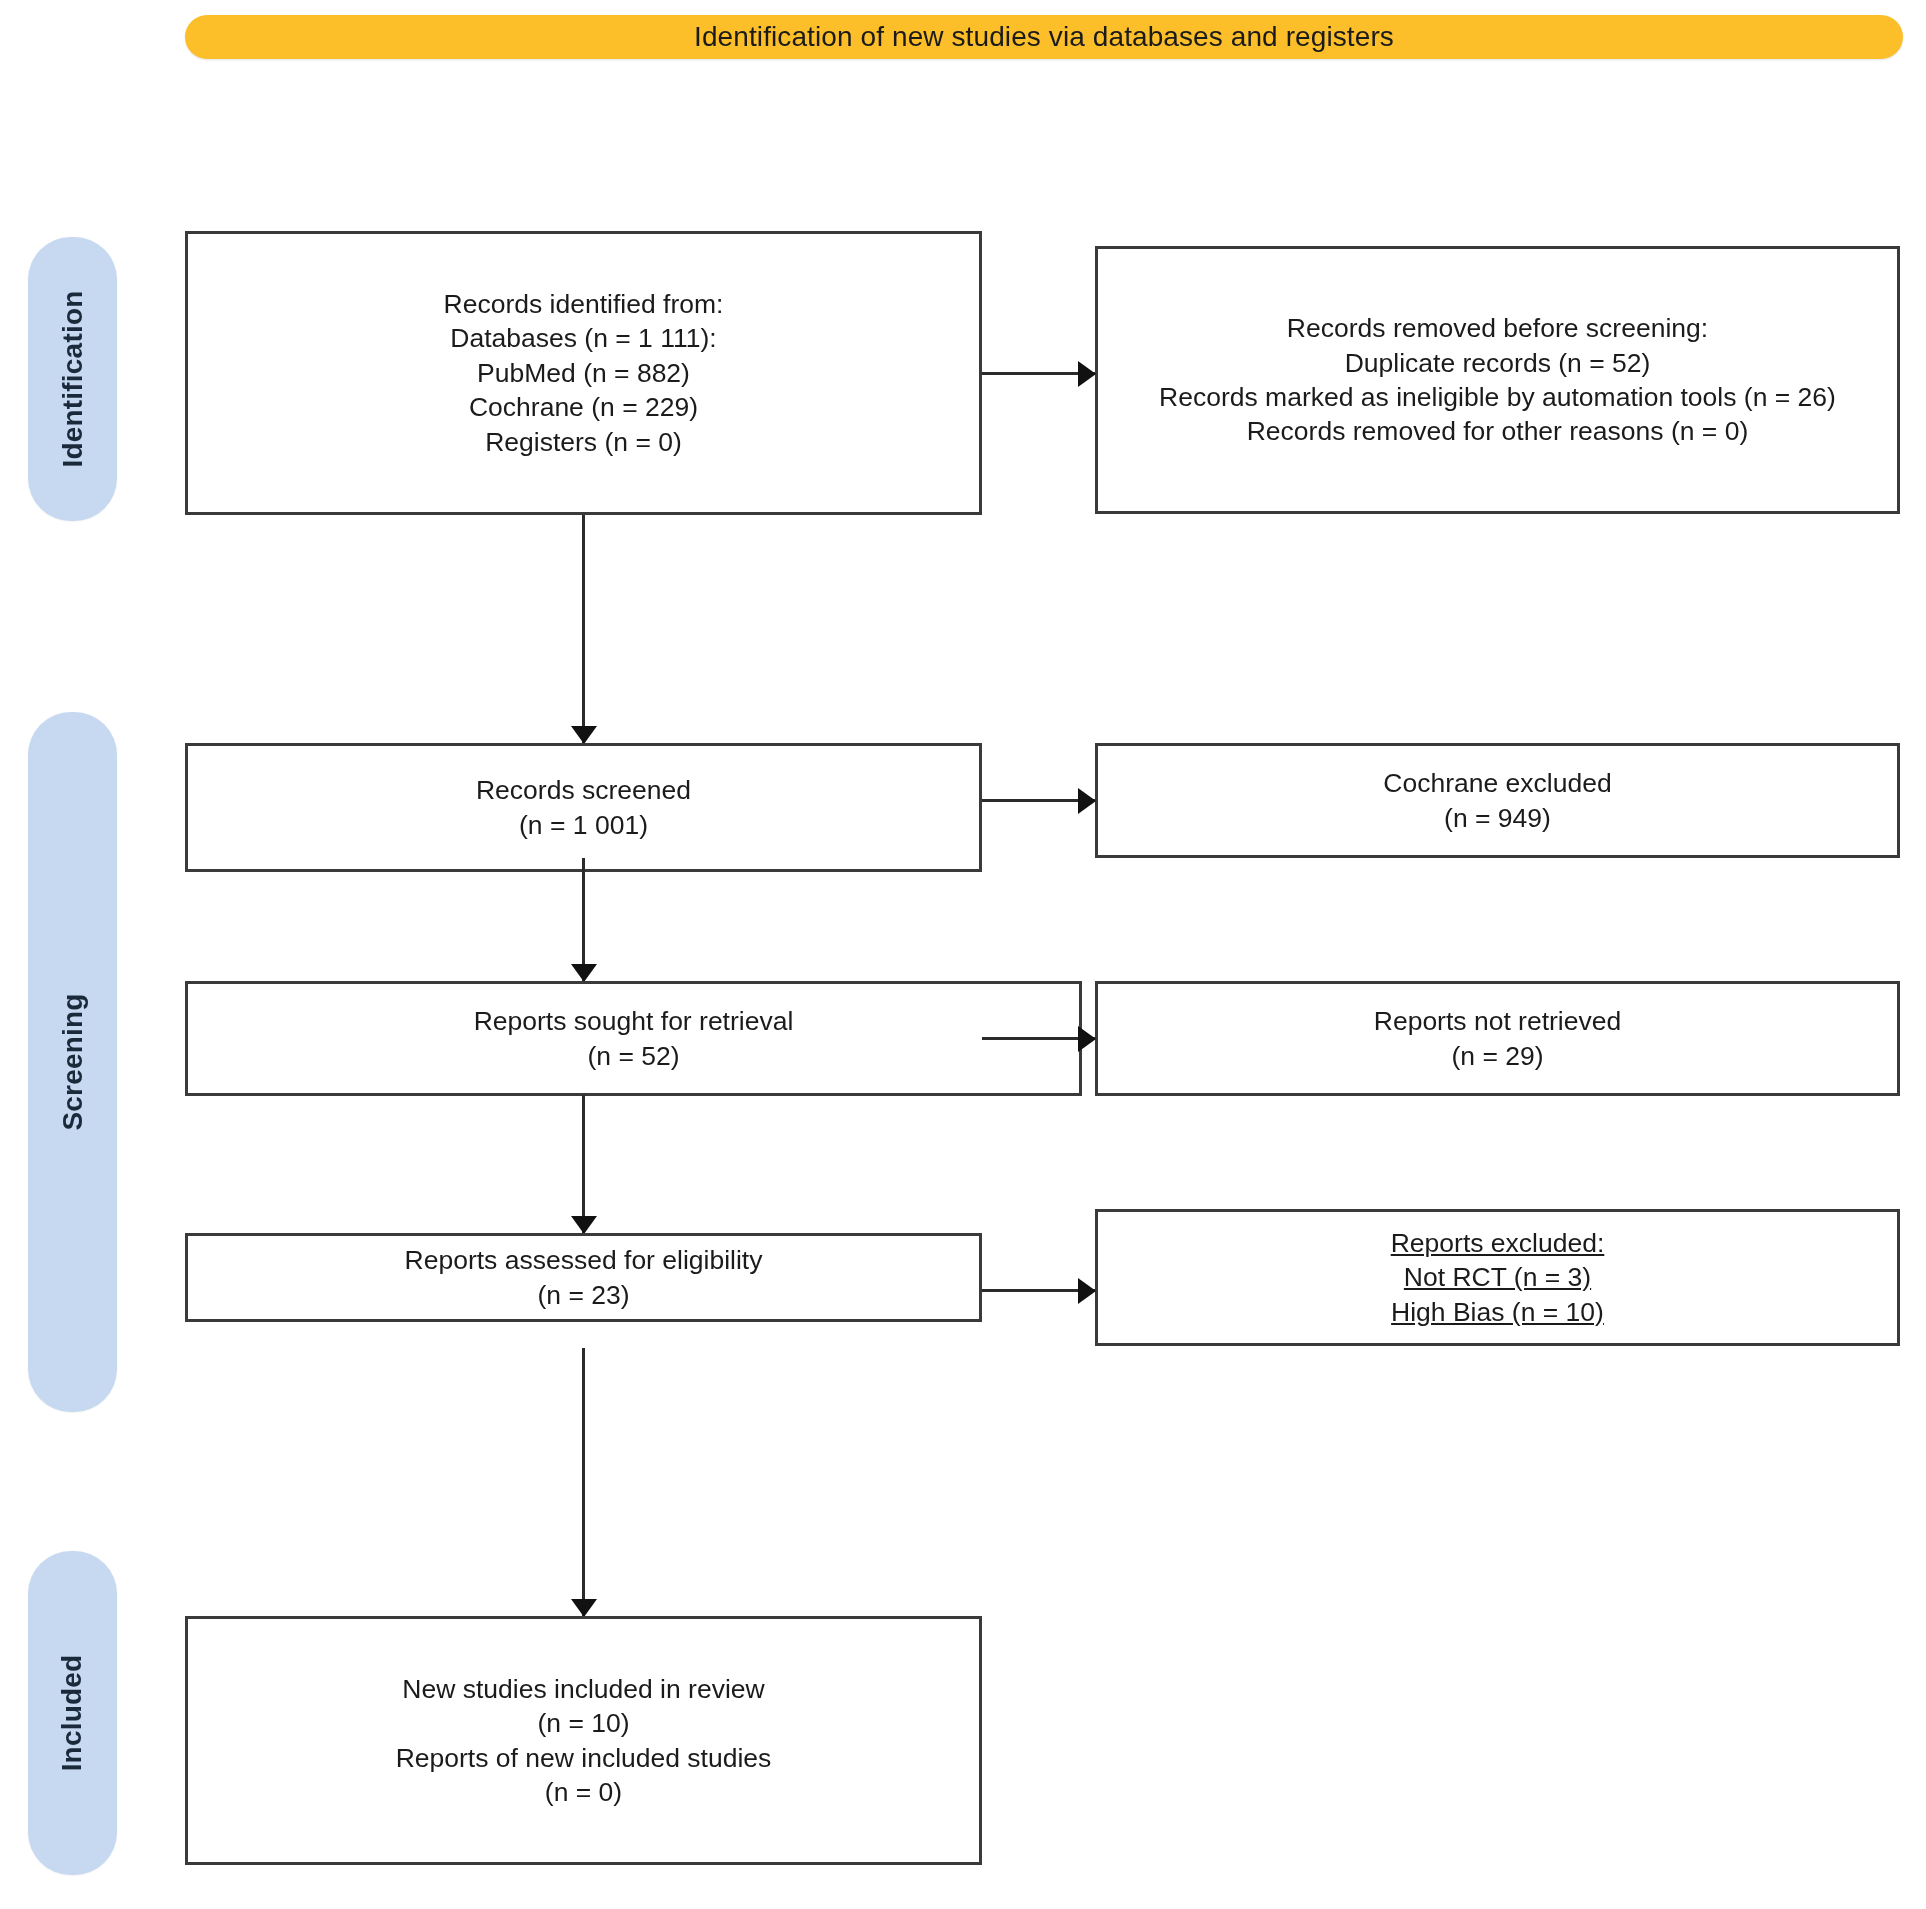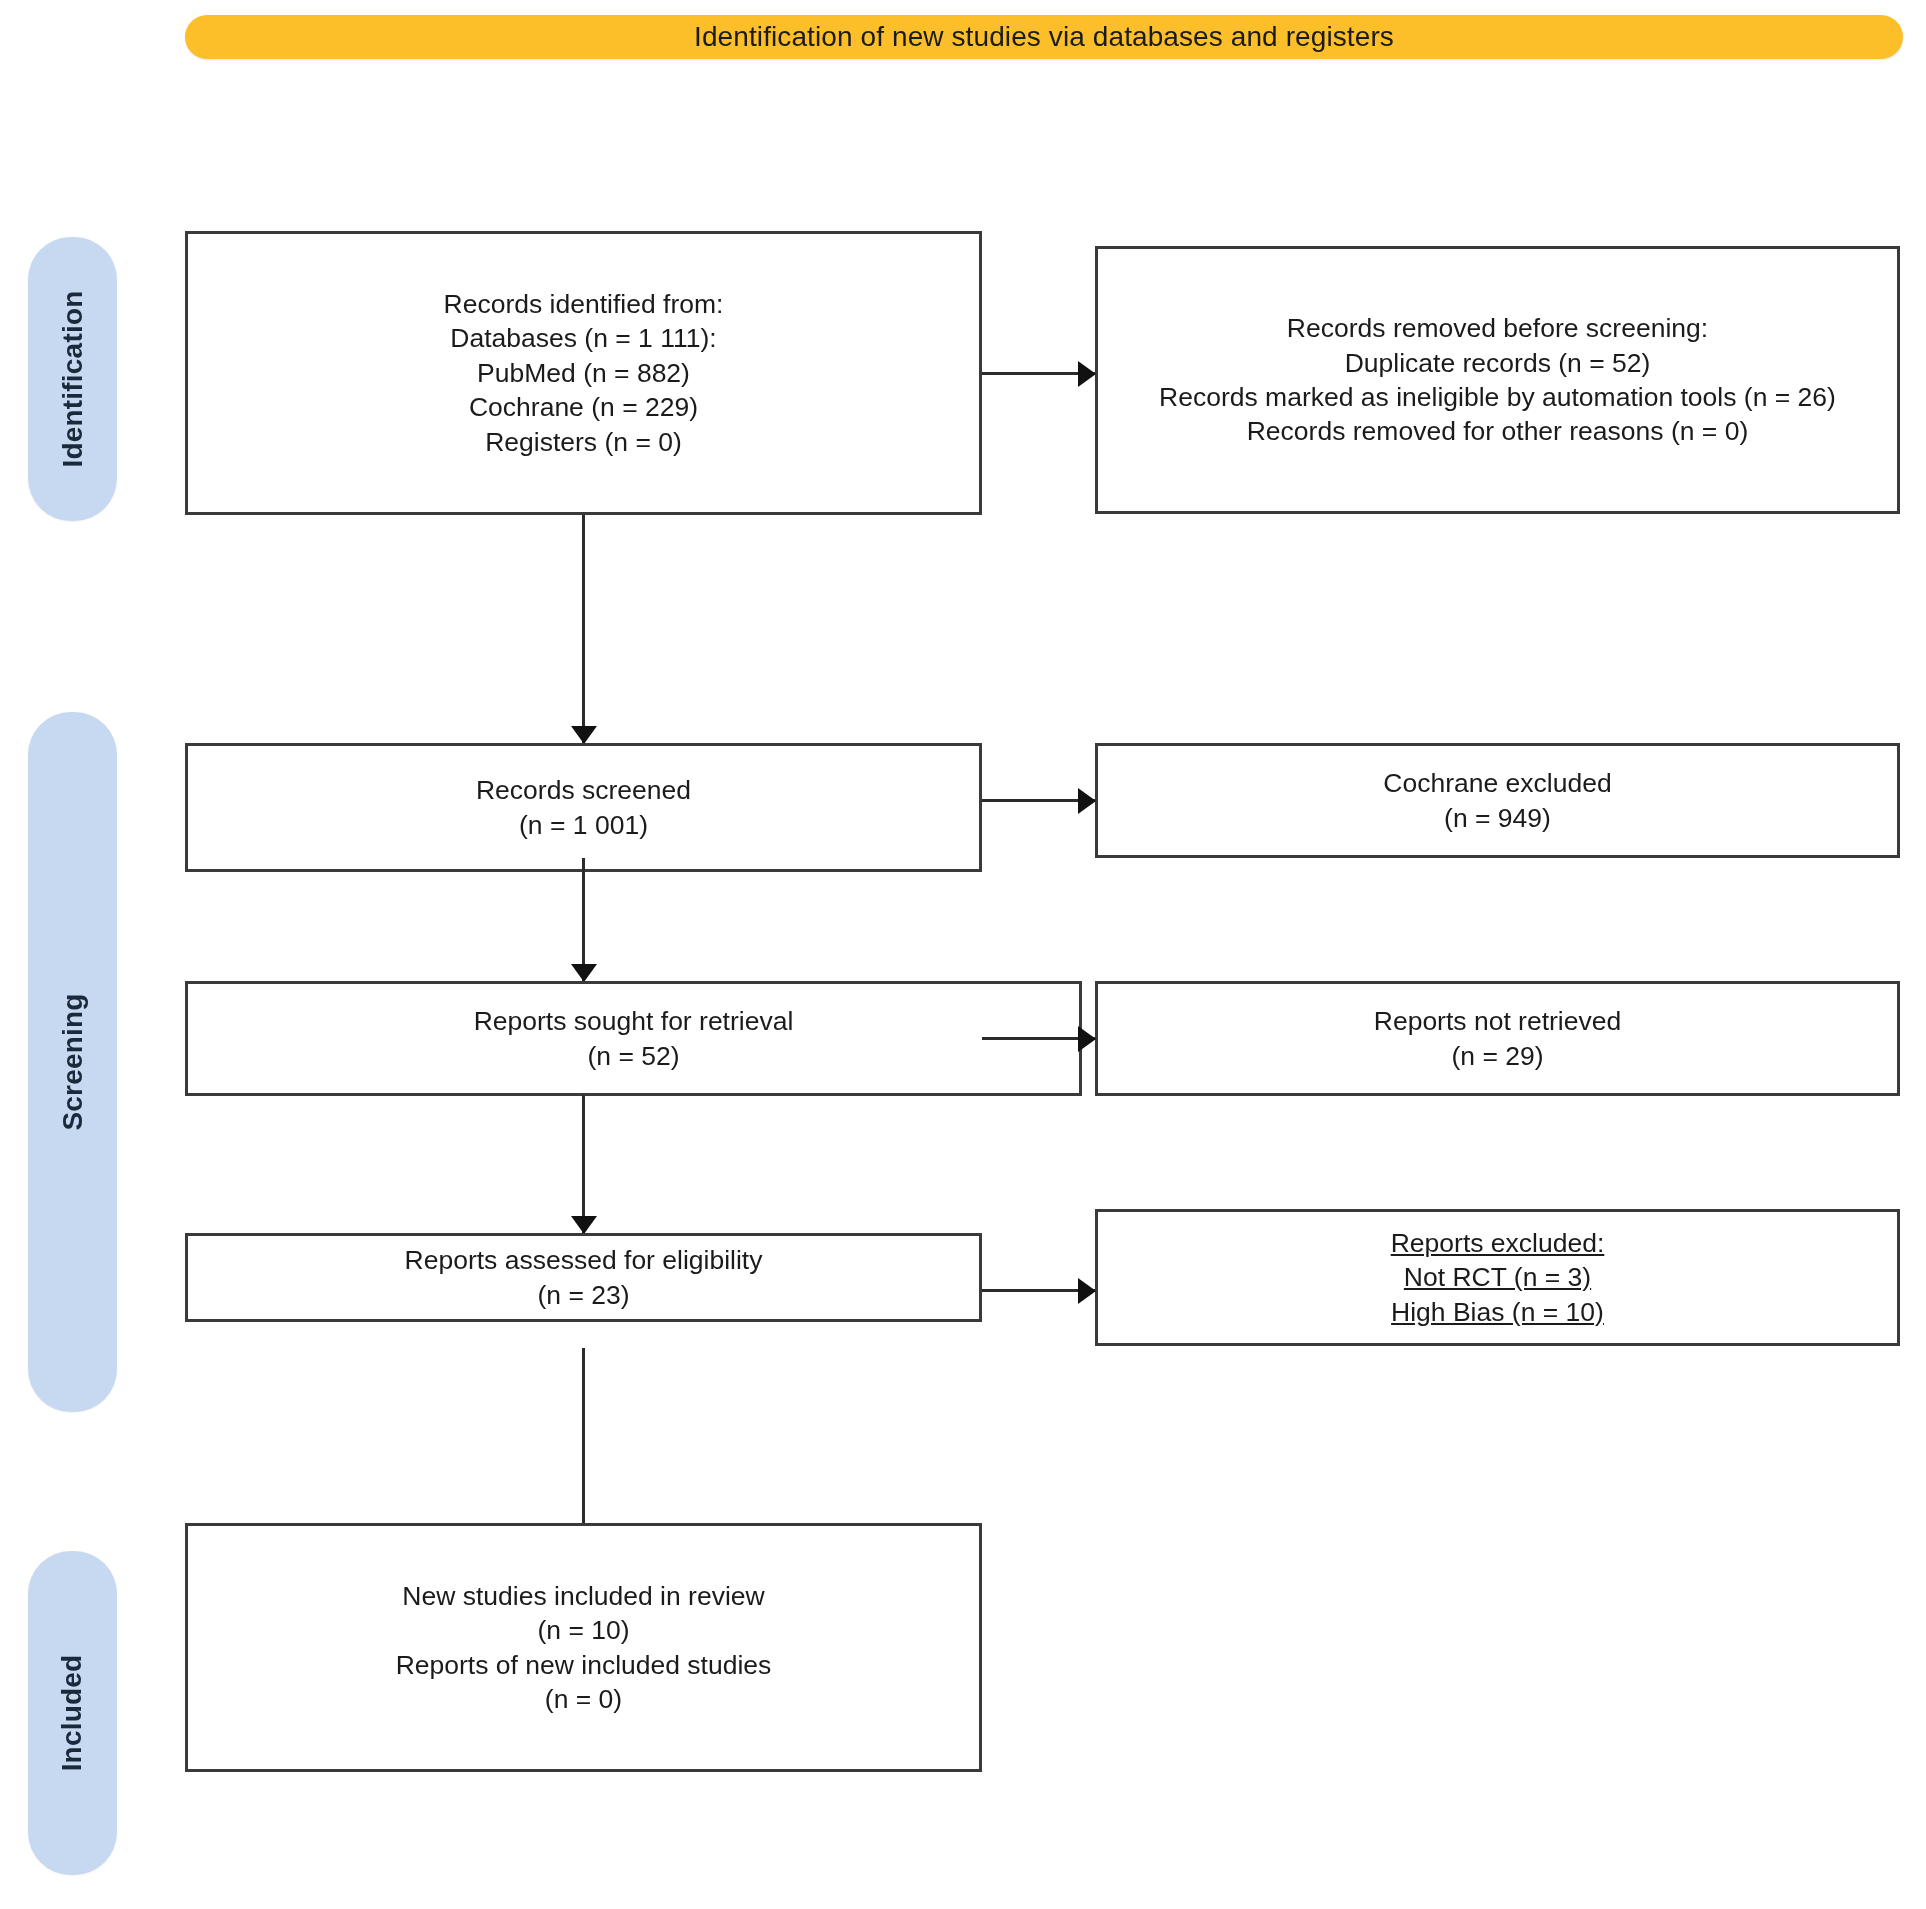--- a/index.html
+++ b/index.html
@@ -84,21 +84,21 @@
     text-align: center;
     white-space: nowrap;
   }
   .flow-box.wrap .line { white-space: normal; }
 
   
   #box-identified      { left: 185px; top: 231px;  width: 797px; height: 284px; }
   #box-screened        { left: 185px; top: 743px; width: 797px; height: 129px; }
   #box-sought          { left: 185px; top: 981px; width: 897px; height: 115px; }
   #box-assessed        { left: 185px; top: 1233px; width: 797px; height: 89px; }
-  #box-included        { left: 185px; top: 1523px; width: 797px; height: 249px; }
+  #box-included        { left: 185px; top: 1616px; width: 797px; height: 249px; }
 
   
   #box-removed         { left: 1095px; top: 237px;  width: 805px; height: 268px; margin-top: 9px; }
   #box-excluded-rec    { left: 1095px; top: 743px; width: 805px; height: 115px; }
   #box-not-retrieved   { left: 1095px; top: 981px; width: 805px; height: 115px; }
   #box-excluded-rep    { left: 1095px; top: 1209px; width: 805px; height: 137px; text-decoration: underline; }
 
   
   .conn-v {
     position: absolute;

